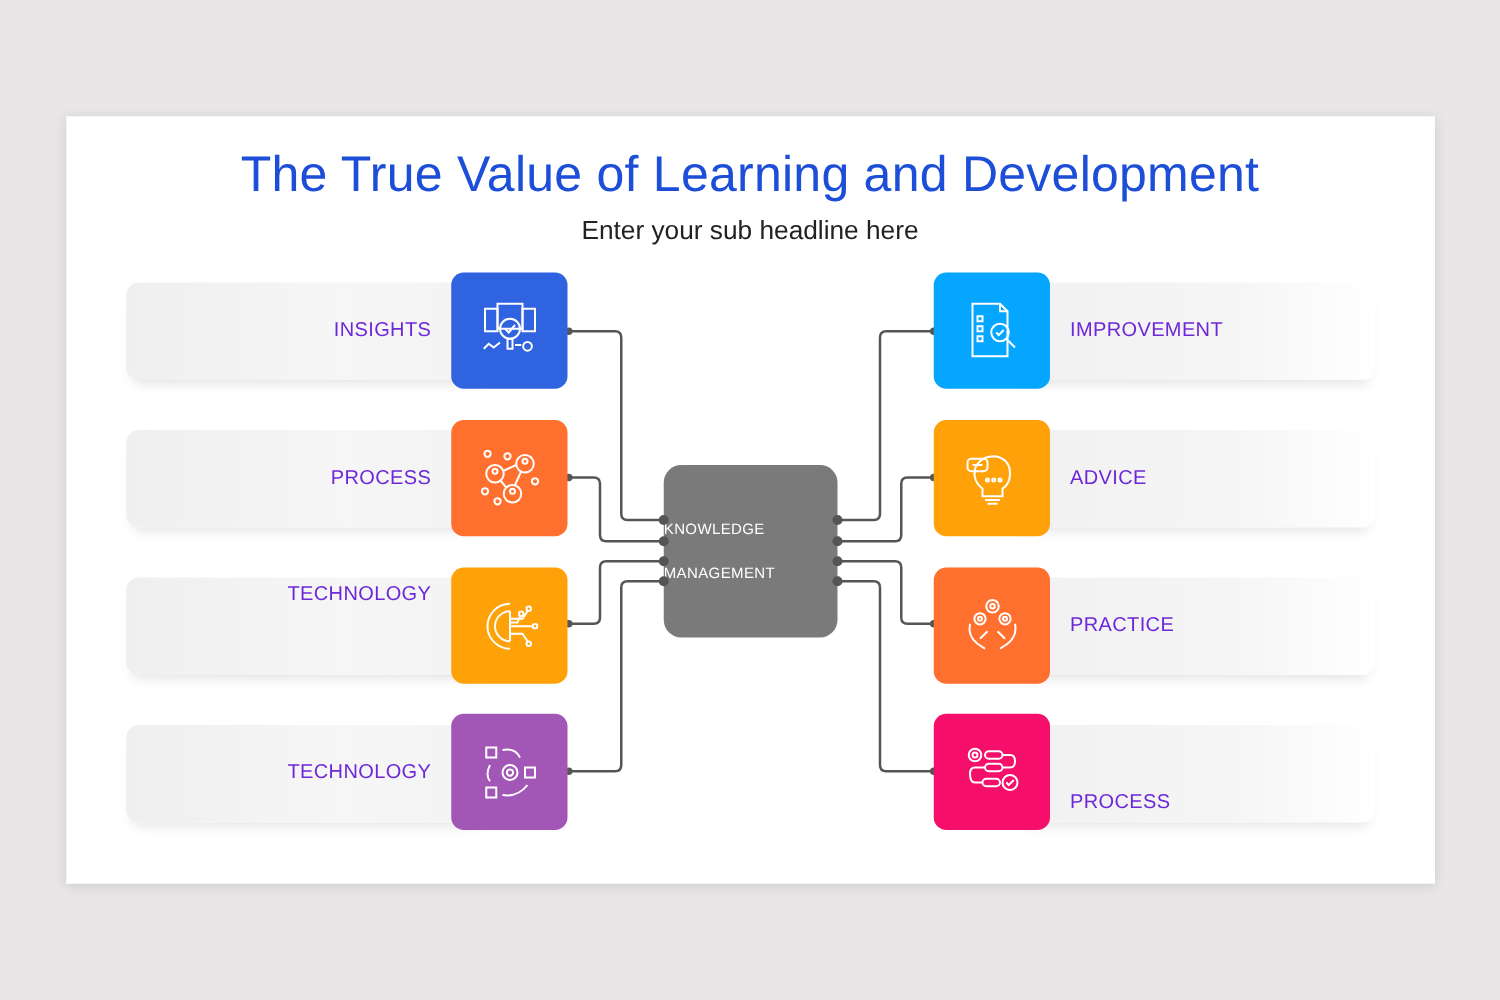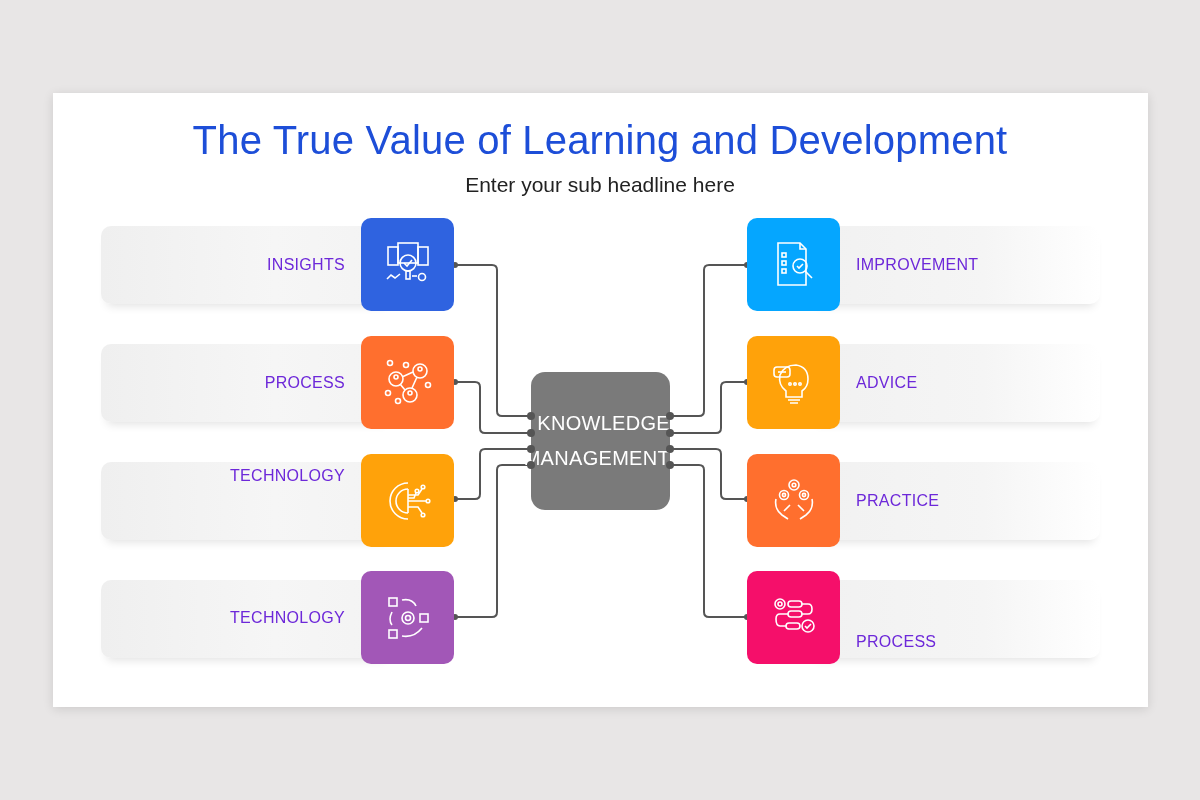--- a/index.html
+++ b/index.html
@@ -36,22 +36,22 @@
   .label.left { text-align:right; width:230px; left:115px; }
   .label.right { left:856px; }
   .icon-box {
     position:absolute; width:93px; height:93px; border-radius:10px;
     display:flex; align-items:center; justify-content:center;
   }
   .icon-box svg { width:52px; height:52px; }
   .center {
     position:absolute; left:531px; top:372px; width:139px; height:138px;
     background:#7a7a7a; border-radius:14px;
-    display:flex; flex-direction:column; align-items:flex-end; justify-content:center;
-    color:#fff; font-size:20px; line-height:19px; letter-spacing:0.3px; text-align:center;gap:16px;
+    display:flex; flex-direction:column; align-items:flex-start; justify-content:center;
+    color:#fff; font-size:12px; line-height:19px; letter-spacing:0.3px; text-align:center;gap:16px;
   }
   svg.wires { position:absolute; left:0; top:0; }
 </style>
 </head>
 <body>
 
 <div class="slide"></div>
 
 <div class="title">The True Value of Learning and Development</div>
 <div class="subtitle">Enter your sub headline here</div>

